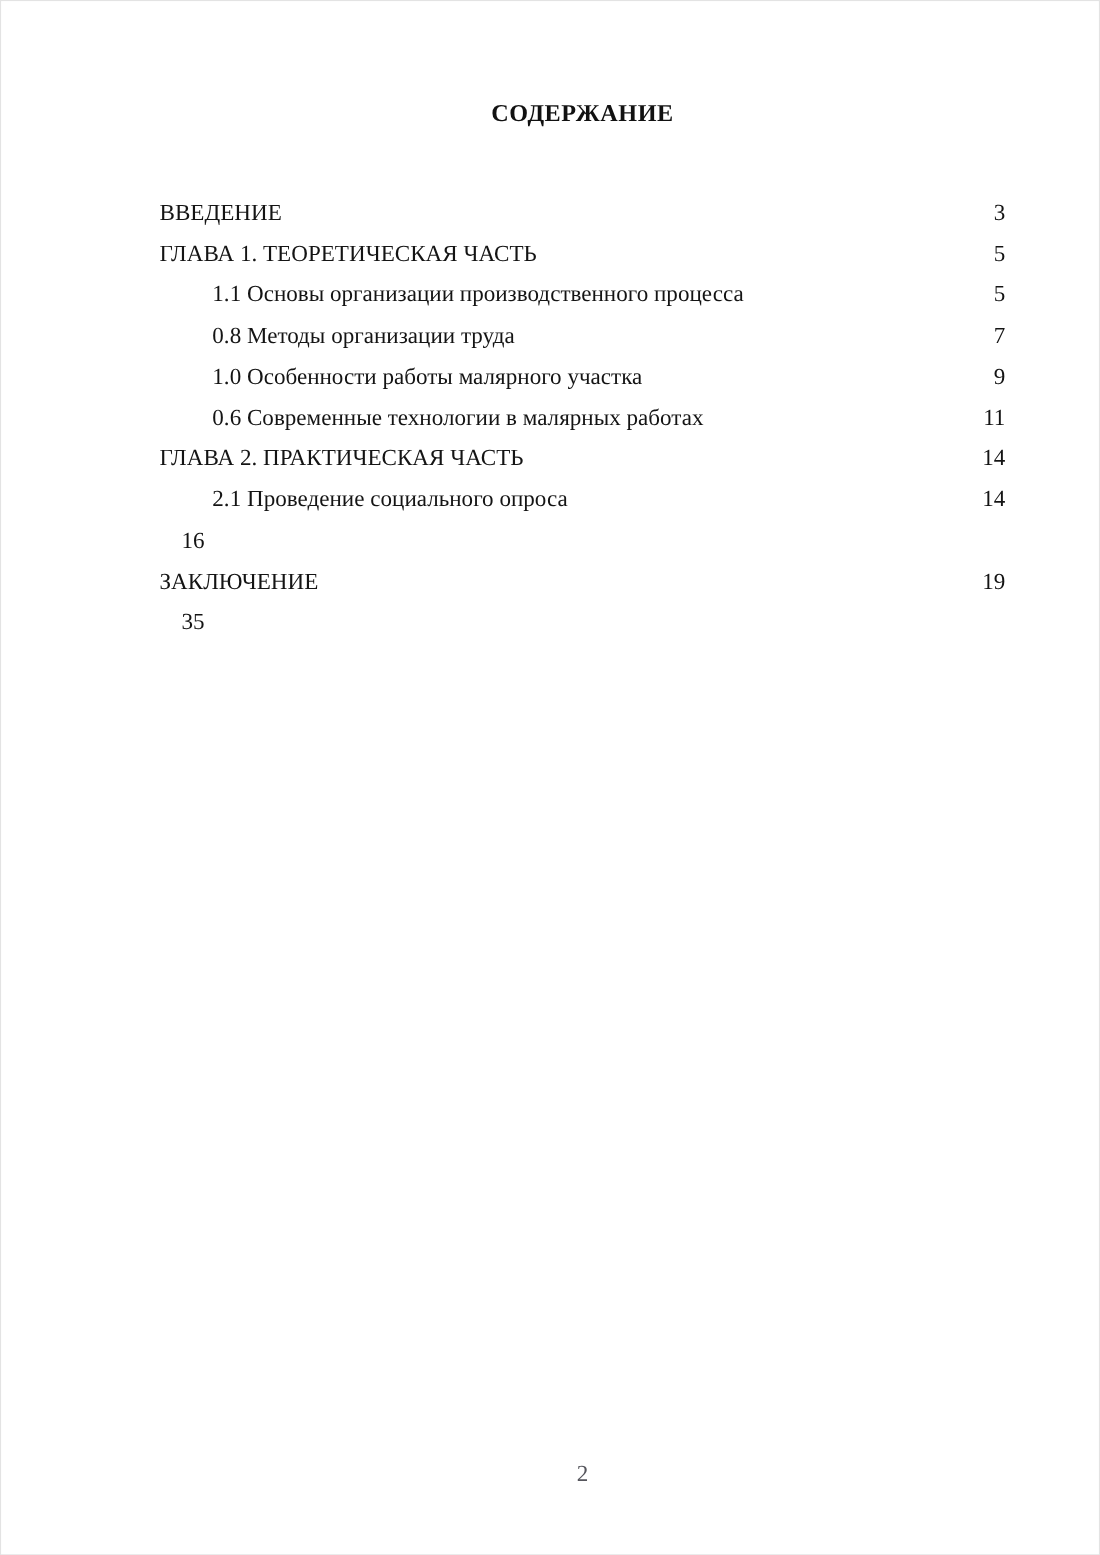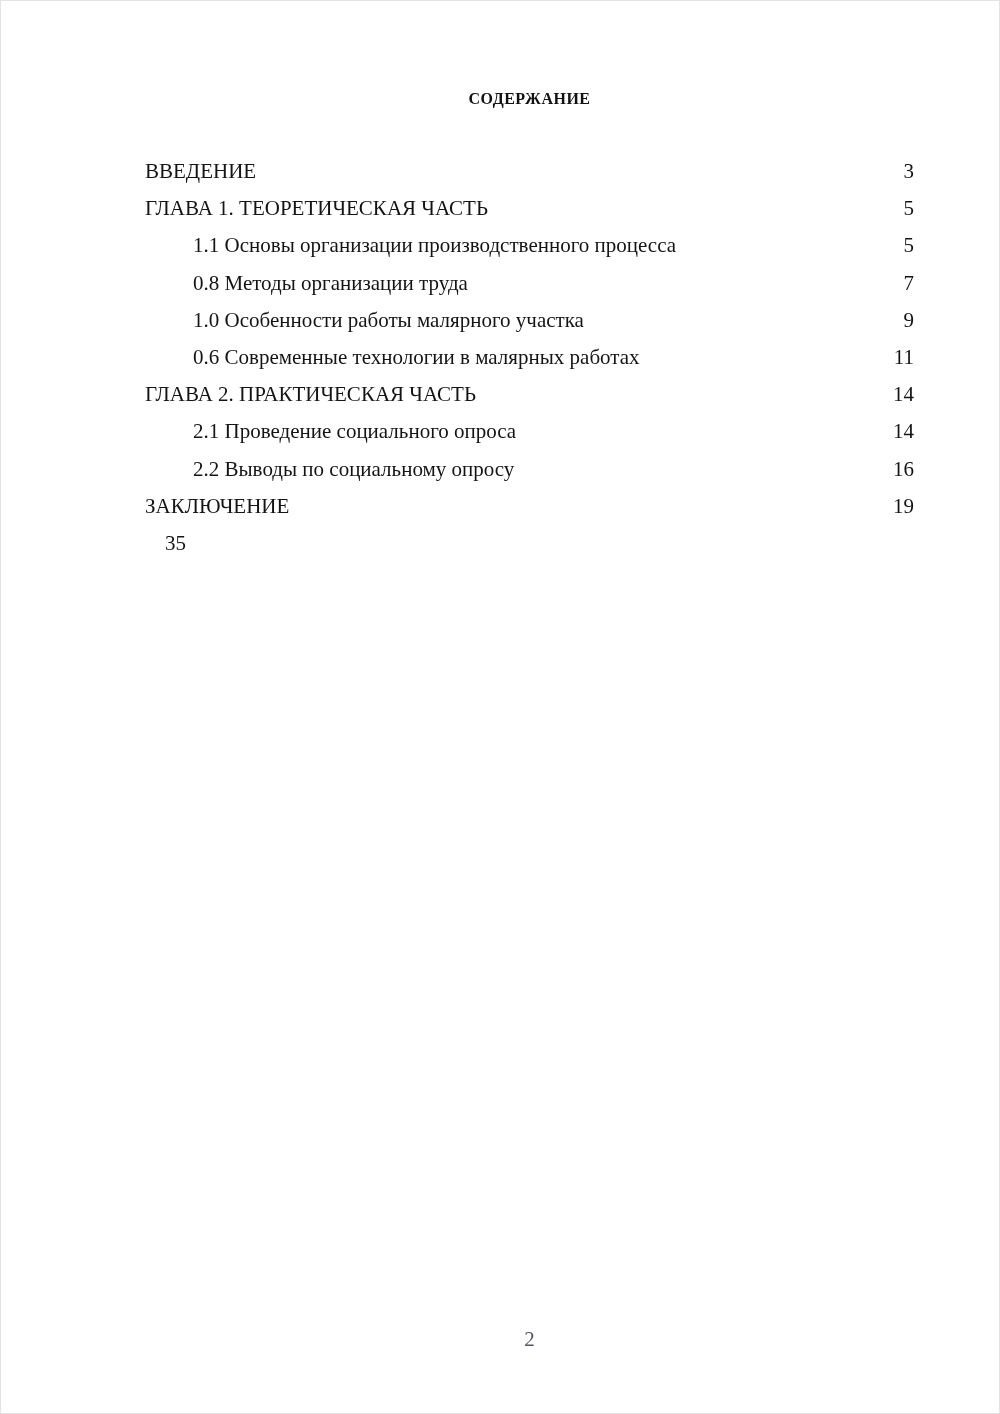--- a/index.html
+++ b/index.html
@@ -20,27 +20,27 @@
   }
   .content {
     position: absolute;
     left: 144px;
     right: 85px;
     top: 0;
   }
   .doc-title {
     margin-top: 89px;
     text-align: center;
-    font-size: 16px;
+    font-size: 22px;
     font-weight: bold;
     letter-spacing: 0.5px;
     color: #111111;
   }
   .toc-list {
-    margin-top: 45px;
+    margin-top: 59px;
     text-align: center;
   }
   .toc-row {
     display: flex;
     justify-content: space-between;
     align-items: baseline;
     height: 37.2px;
     font-size: 21px;
     line-height: 37.2px;
   }
@@ -108,21 +108,20 @@
     <span class="toc-label">ГЛАВА 2. ПРАКТИЧЕСКАЯ ЧАСТЬ</span>
     <span class="toc-page">14</span>
   </div>
 
   <div class="toc-row indent">
     <span class="toc-label">2.1 Проведение социального опроса</span>
     <span class="toc-page">14</span>
   </div>
 
   <div class="toc-row indent">
-    <span class="toc-label">2.2 Выводы по социальному опросу</span>
     <span class="toc-page">16</span>
   </div>
 
   <div class="toc-row">
     <span class="toc-label">ЗАКЛЮЧЕНИЕ</span>
     <span class="toc-page">19</span>
   </div>
 
   <div class="toc-row">
     <span class="toc-page">35</span>

